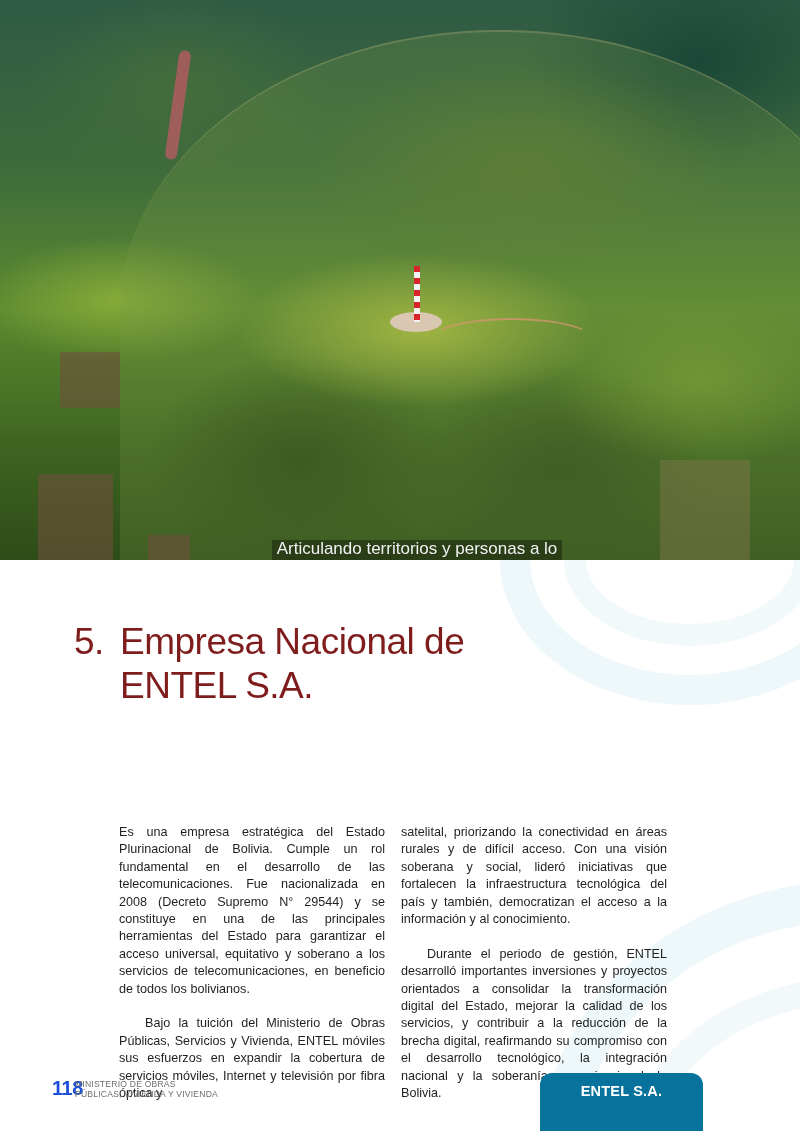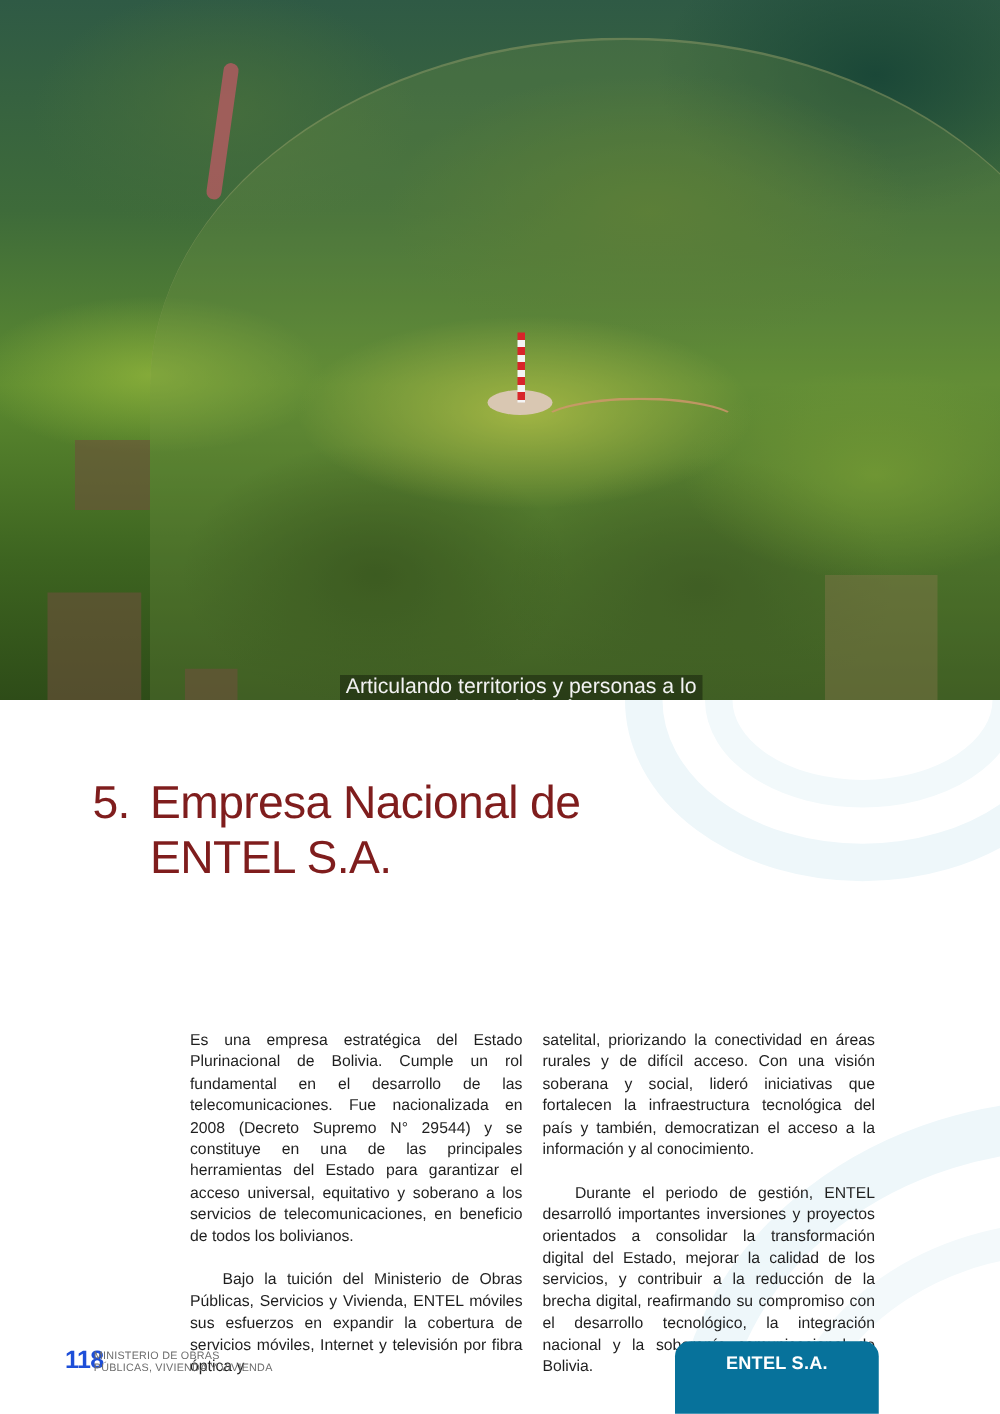--- a/index.html
+++ b/index.html
@@ -45,21 +45,20 @@
     color: #7f1d1d; font-size: 37px; line-height: 44px; font-weight: normal;
     margin: 0; letter-spacing: -0.5px;
   }
   .title .num { display: inline-block; width: 46px; }
   .title .line { display: block; }
   .title .indent { padding-left: 46px; }
   .col {
     position: absolute; top: 824px; width: 266px;
     font-size: 12.6px; line-height: 17.4px; text-align: justify; color: #1f1f1f;
     hyphens: manual;
-    margin-left: 33px;
   }
   .col p { margin: 0 0 17.4px 0; }
   .col p.indent { text-indent: 26px; }
   .col-left { left: 119px; }
   .col-right { left: 401px; }
   .page-num {
     position: absolute; left: 52px; top: 1077px; color: #1d4ed8;
     font-size: 20px; font-weight: bold; letter-spacing: -0.5px;
   }
   .ministry {

